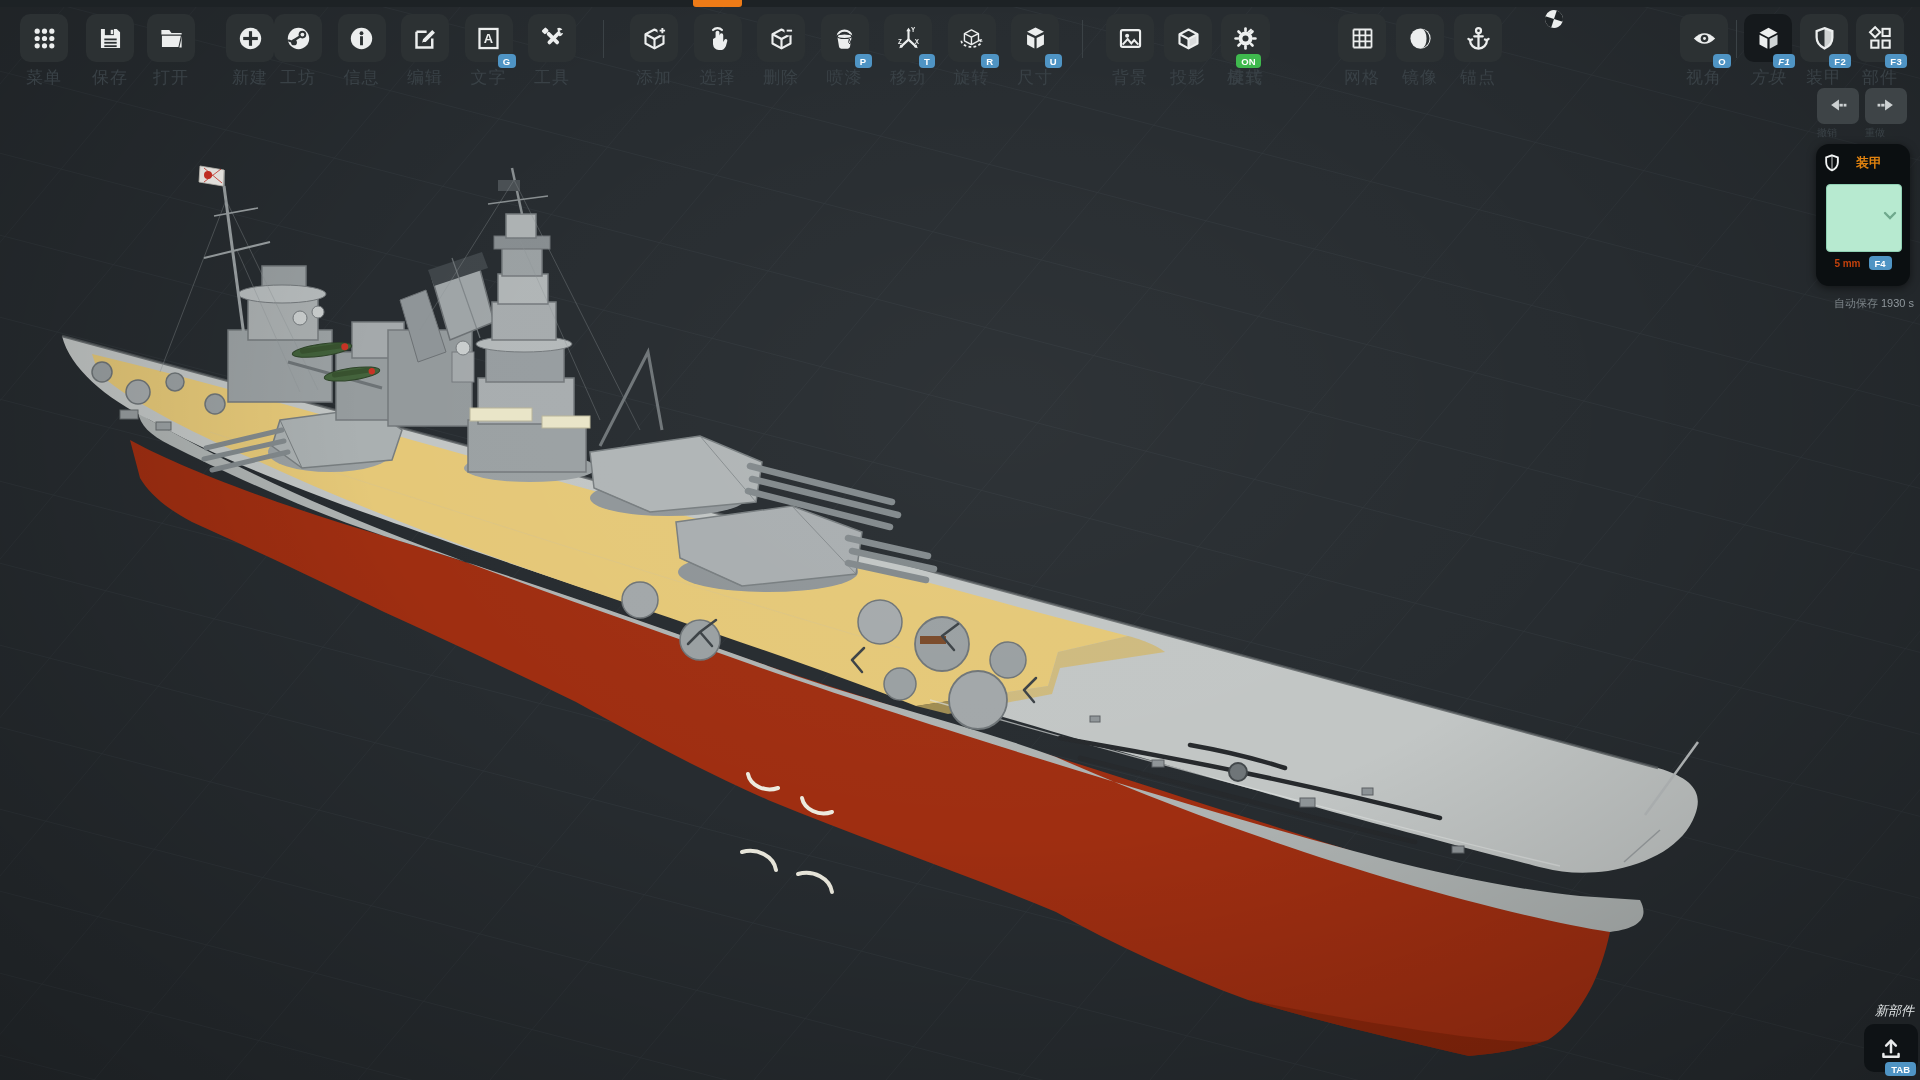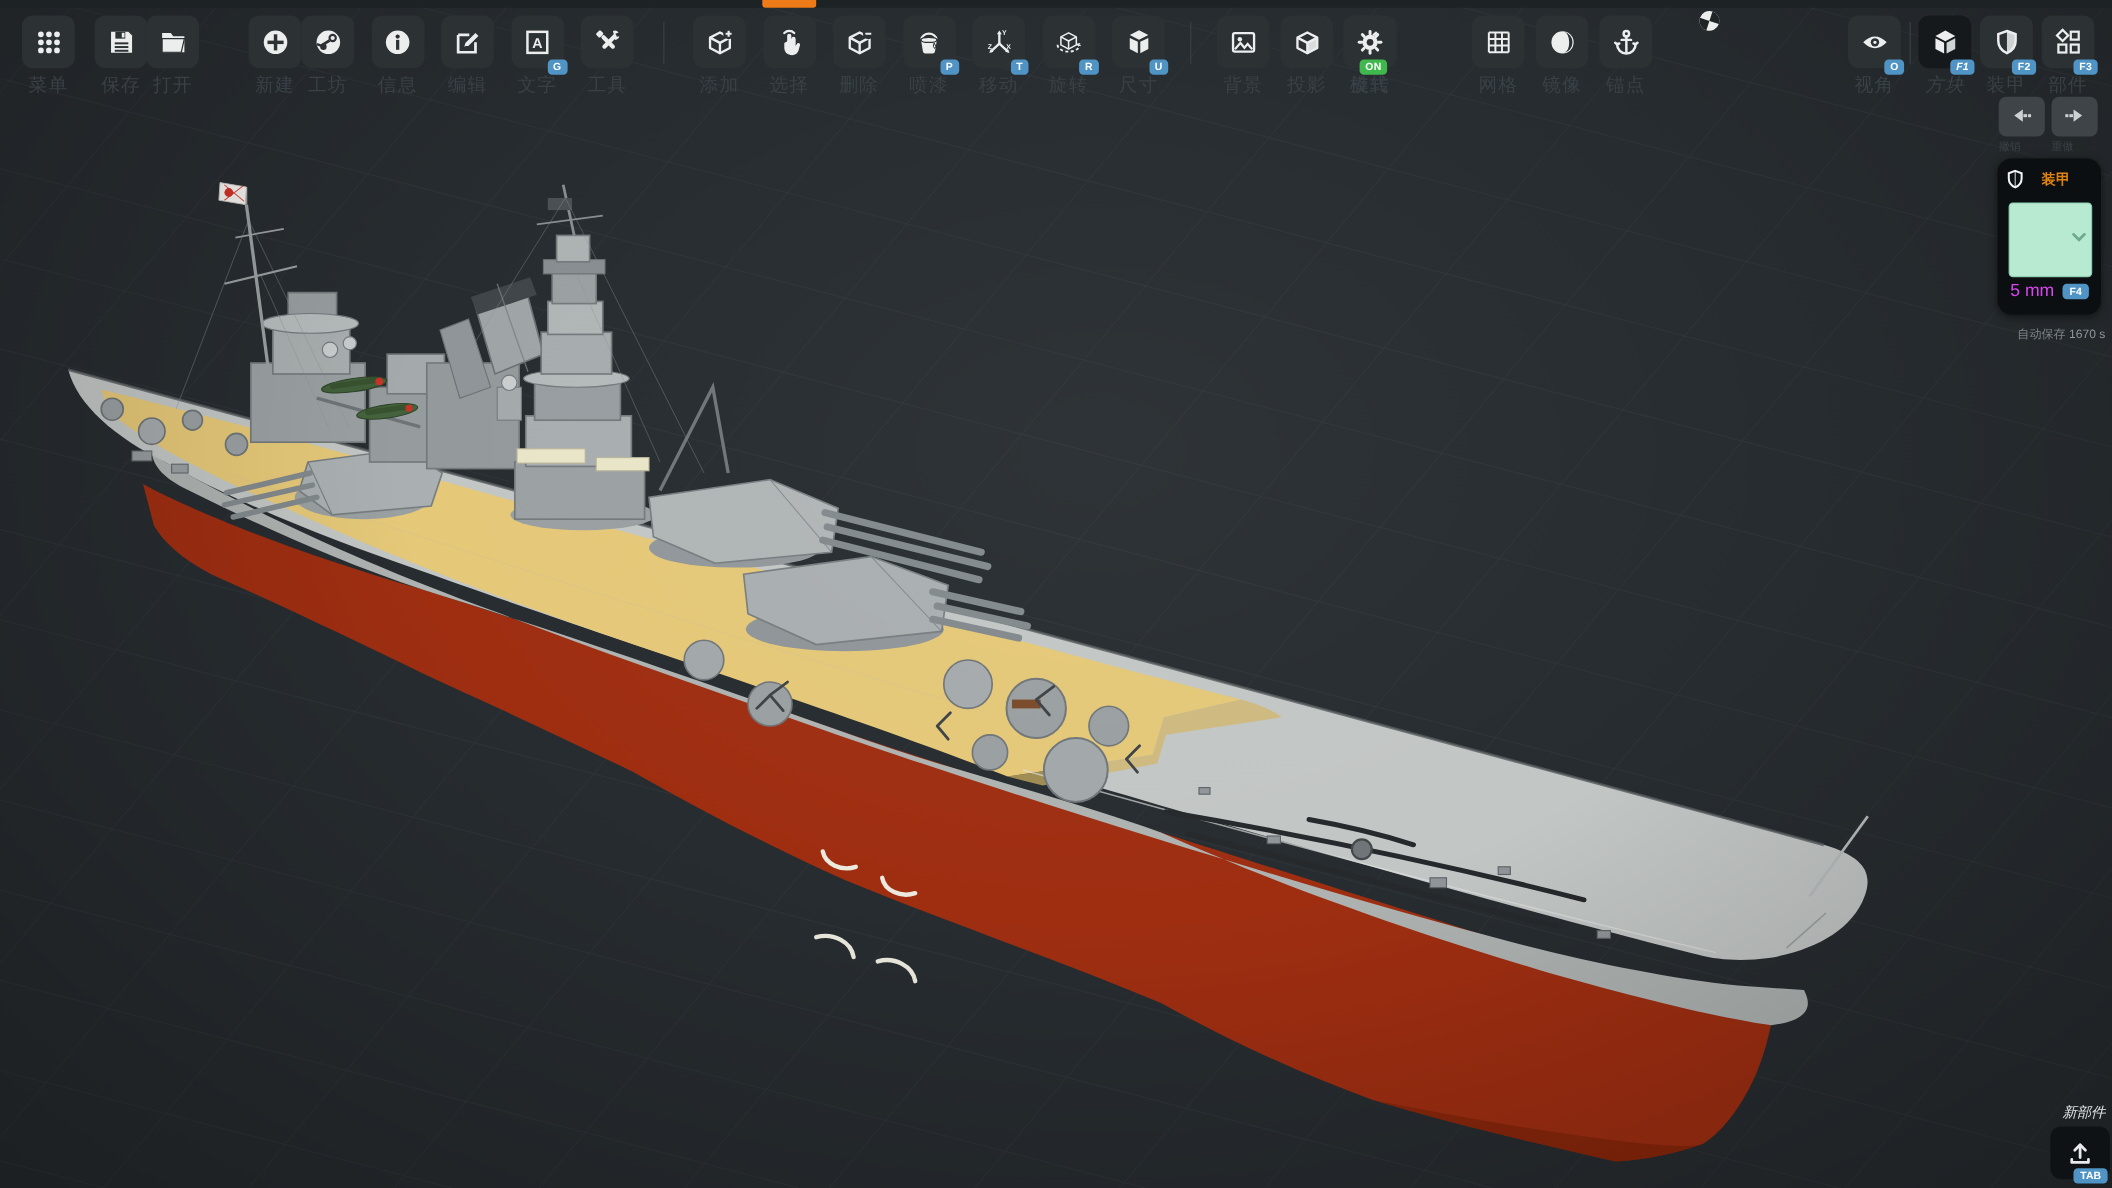--- a/index.html
+++ b/index.html
@@ -26,21 +26,21 @@
   .navbtn svg{width:22px;height:22px;}
   .navlabel{position:absolute;top:126px;width:42px;font-size:10px;color:#3a4247;}
   #armor-panel{position:absolute;left:1816px;top:144px;width:94px;height:142px;background:#0b0f11;
     border-radius:13px;box-shadow:0 2px 8px rgba(0,0,0,.5);}
   #armor-head{position:absolute;left:6px;top:8px;display:flex;align-items:center;gap:14px;}
   #armor-title{color:#e0820f;font-size:13px;font-weight:bold;}
   #armor-swatch{position:absolute;left:10px;top:40px;width:74px;height:66px;background:#b7ead0;
     border-radius:4px;border:1px solid #8fd0b3;}
   #armor-swatch svg{position:absolute;right:4px;top:26px;width:14px;height:10px;}
   #armor-foot{position:absolute;left:0;top:112px;width:94px;display:flex;align-items:center;justify-content:center;gap:8px;}
-  #armor-thickness{color:#d946ef;font-size:16px;font-weight:normal;}
+  #armor-thickness{color:#c2410c;font-size:10px;font-weight:bold;}
   .pill{background:#4f94c4;color:#fff;font-size:9.5px;font-weight:bold;padding:1.5px 6px;border-radius:4px;}
   #autosave{position:absolute;right:6px;top:296px;font-size:11px;color:#7c8489;}
   #autosave b{font-weight:normal;color:#8f979c;}
   #newpart-label{position:absolute;right:6px;top:1002px;font-size:13px;color:#e2e6e7;font-style:italic;}
   #tab-btn{position:absolute;left:1864px;top:1024px;width:54px;height:48px;background:#0e1215;border-radius:10px;
     display:flex;align-items:center;justify-content:center;}
   #tab-btn svg{width:26px;height:26px;}
   #tab-badge{position:absolute;right:2px;bottom:-4px;margin-top:31px;}
   #com-marker{position:absolute;left:1544px;top:9px;width:20px;height:20px;}
   svg text{font-family:"Liberation Sans","DejaVu Sans",sans-serif;}
@@ -323,21 +323,21 @@
       <rect x="7" y="3.5" width="8" height="5.5" fill="#2c3133"></rect>
         <rect x="12.2" y="4.3" width="2.2" height="3.8" fill="#eceeee"></rect>
       <g fill="#2c3133">
           <rect x="6.5" y="12" width="11" height="1.6"></rect>
           <rect x="6.5" y="15" width="11" height="1.6"></rect>
           <rect x="6.5" y="18" width="11" height="1.6"></rect>
         </g>
       </svg>
     <div class="tlabel">保存</div>
   </div>
-  <div class="tile" style="left:133px">
+  <div class="tile" style="left:147px">
     <svg viewBox="0 0 24 24">
       <path d="M3 4.5h7l2 2.5h9v13H3z" fill="#eceeee"></path>
       <path d="M3 9h18l-2.5 11H3z" fill="#eceeee" stroke="#2c3133" stroke-width="1"></path>
       </svg>
     <div class="tlabel">打开</div>
   </div>
   <div class="tile" style="left:226px">
     <svg viewBox="0 0 24 24">
       <circle cx="12" cy="12" r="9.5" fill="#eceeee"></circle>
       <rect x="10.6" y="5.5" width="2.8" height="13" fill="#2c3133"></rect>
@@ -633,21 +633,21 @@
       <svg viewBox="0 0 14 10">
         <path d="M2 2 L7 7 L12 2" fill="none" stroke="#6fa98d" stroke-width="2.4" stroke-linecap="round"></path>
         </svg>
     </div>
     <div id="armor-foot">
       <span id="armor-thickness">5 mm</span>
       <span class="pill">F4</span>
     </div>
   </div>
 
-  <div id="autosave"><span>自动保存</span> <b>1670 s</b></div>
+  <div id="autosave"><span>自动保存</span> <b>1930 s</b></div>
 
   <div id="newpart-label">新部件</div>
   <div id="tab-btn">
     <svg viewBox="0 0 24 24">
       <g fill="none" stroke="#e8eaeb" stroke-width="2.3" stroke-linecap="round" stroke-linejoin="round">
         <path d="M12 16 V5.5"></path>
           <path d="M7.5 9.8 L12 5.2 L16.5 9.8"></path>
           <path d="M5 17.5 v2.6 h14 v-2.6"></path>
         </g>
       </svg>

